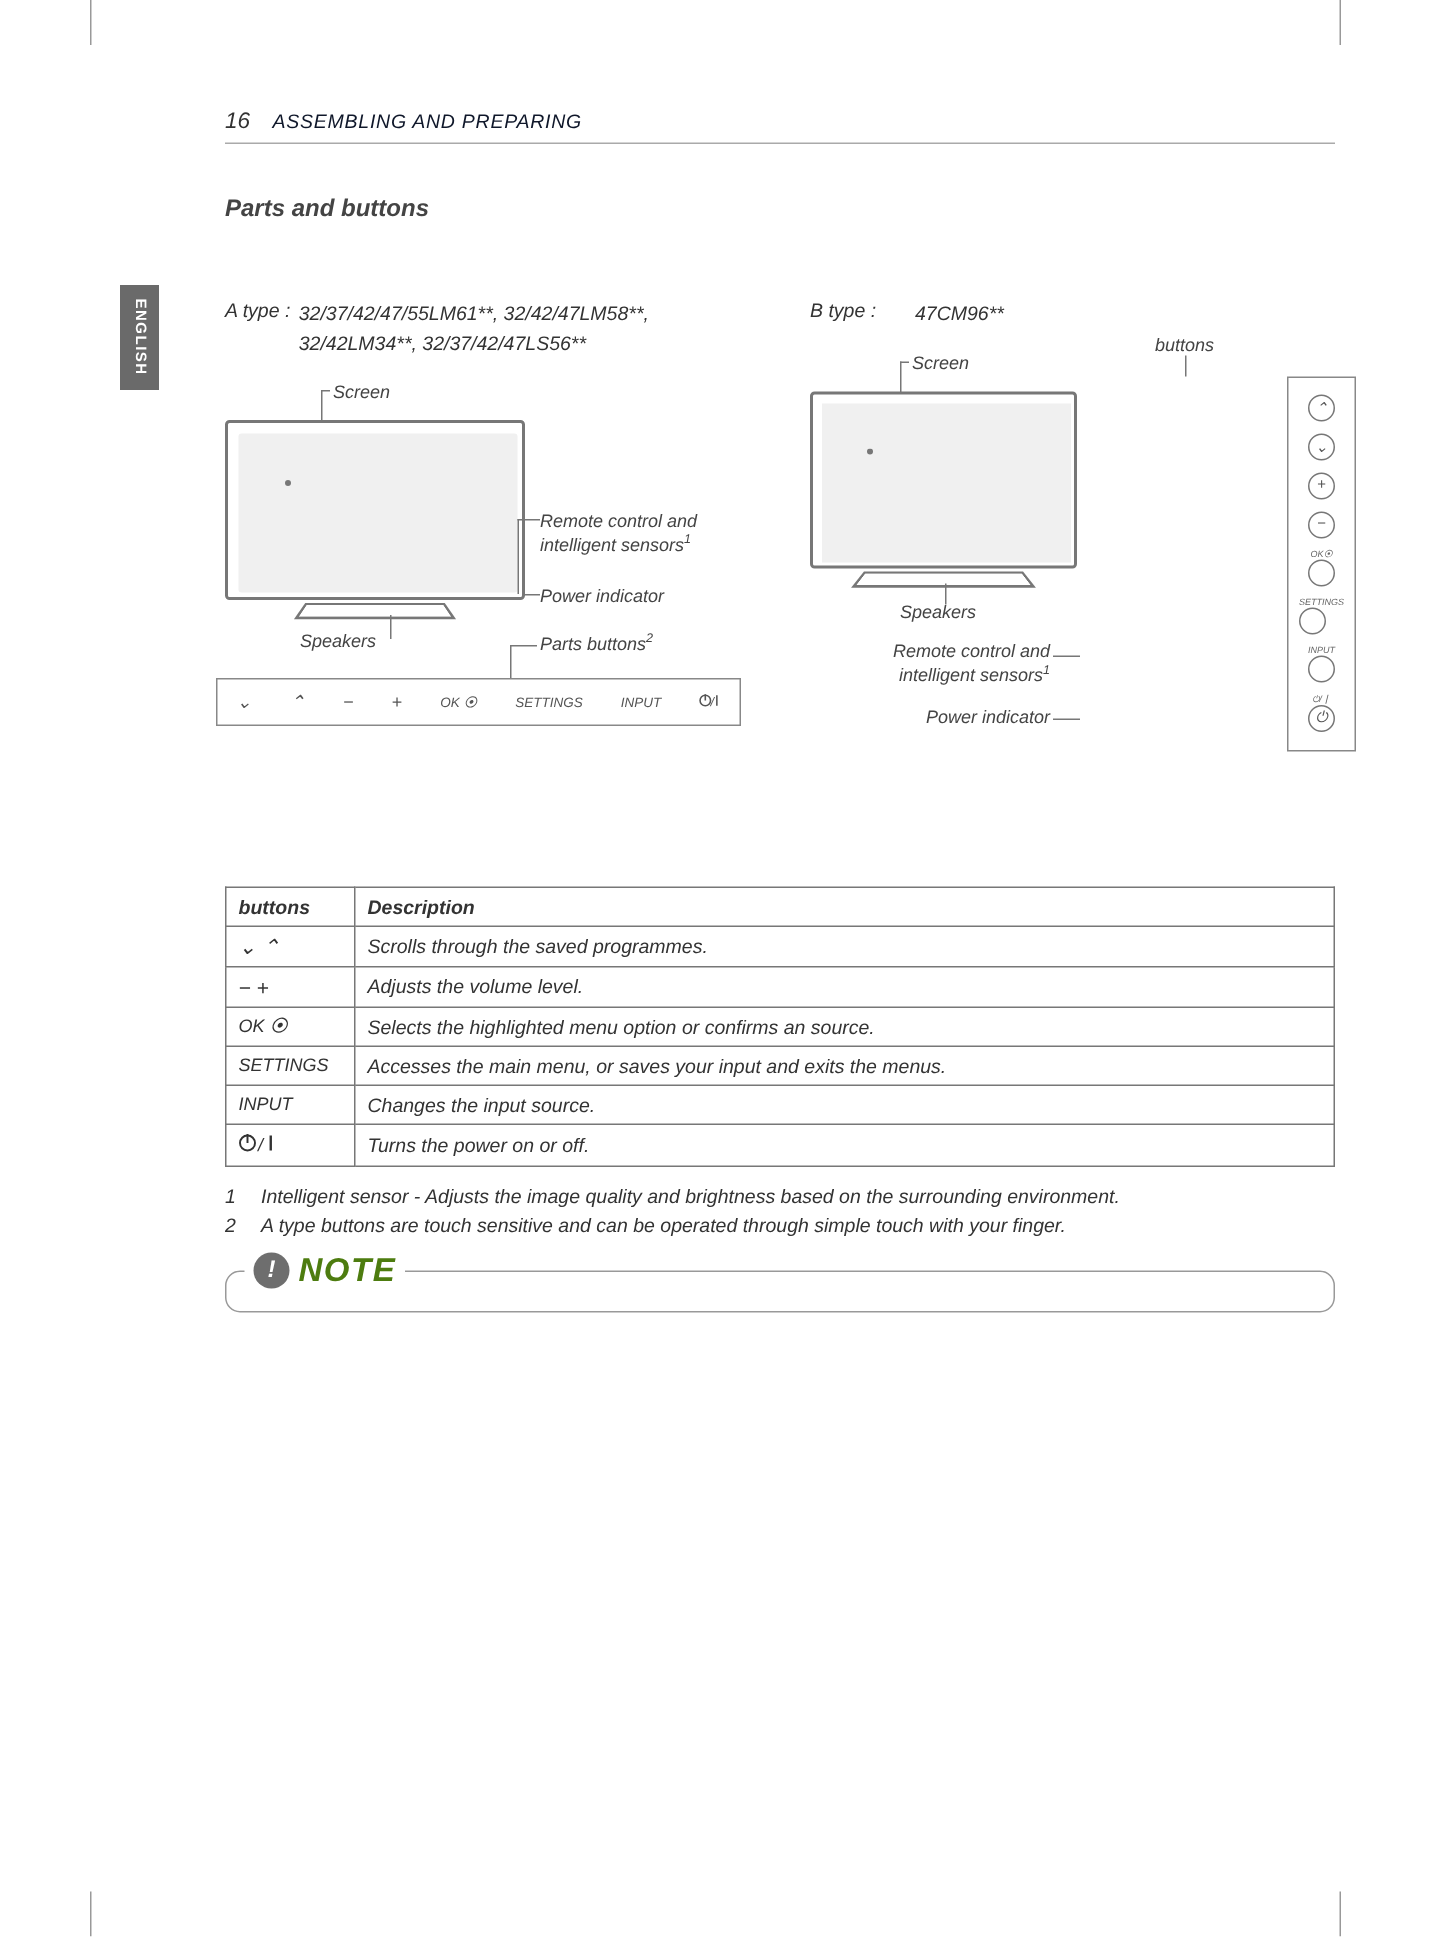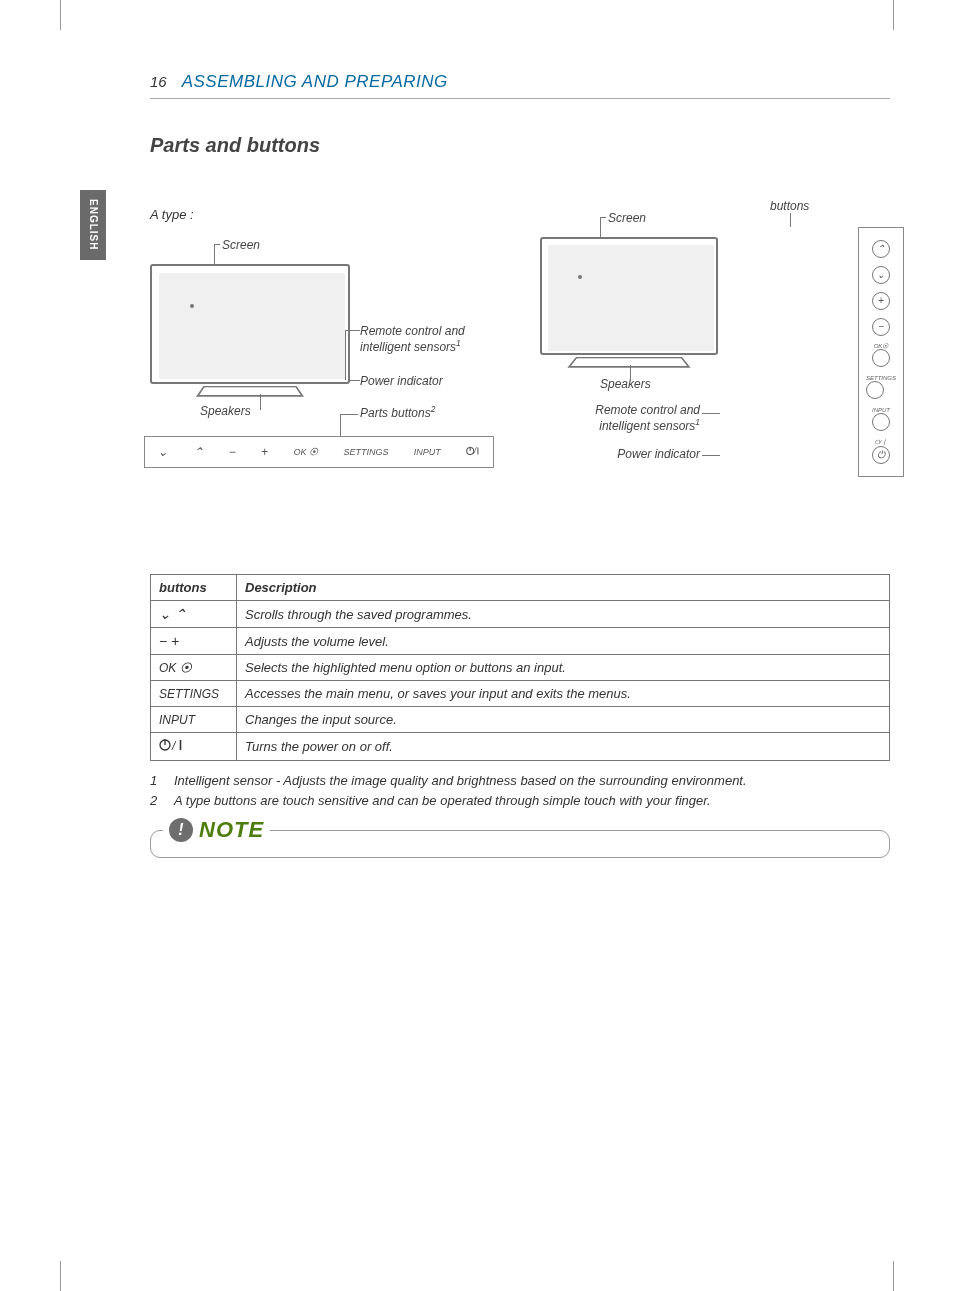--- a/index.html
+++ b/index.html
@@ -52,24 +52,24 @@
 
   .header-line {
     display: flex;
     align-items: baseline;
     gap: 15px;
     border-bottom: 1px solid #aaa;
     padding-bottom: 6px;
     margin-bottom: 35px;
   }
   .page-num { font-size: 15px; color: #333; }
-  .section-header { font-size: 17px; color: #0369a1; letter-spacing: 0.5px; }
+  .section-header { font-size: 13px; color: #0f172a; letter-spacing: 0.5px; }
 
   h1.title {
-    font-size: 20px;
+    font-size: 16px;
     font-weight: bold;
     color: #444;
     margin-bottom: 50px;
   }
 
   .types-row {
     display: flex;
     gap: 40px;
     margin-bottom: 80px;
     justify-content: space-between;
@@ -249,20 +249,21 @@
     <span class="section-header">ASSEMBLING AND PREPARING</span>
   </div>
 
   <h1 class="title">Parts and buttons</h1>
 
   <div class="types-row">
 
     <div class="type-col">
       <div class="type-label-row">
         <span class="type-label">A type :</span>
+        <span class="type-models">32/37/42/47/55LM61**, 32/42/47LM58**, 32/42LM34**, 32/37/42/47LS56**</span>
       </div>
 
       <div class="diagram diagA">
 
         <div class="callout" style="left:72px;top:4px;">Screen</div>
         <div class="line vline" style="left:64px;top:10px;height:30px;"></div>
         <div class="line hline" style="left:64px;top:10px;width:6px;"></div>
 
         <div class="tvA-screen">
           <div style="position:absolute;left:38px;top:38px;width:4px;height:4px;background:#777;border-radius:50%;z-index:2;"></div>
@@ -303,20 +304,24 @@
                   <text x="11" y="13" font-size="12" fill="#555">/</text>
                   <line x1="17" y1="3" x2="17" y2="13" stroke="#555" stroke-width="1.5"></line>
                 </svg>
             </span>
           </div>
         </div>
       </div>
     </div>
 
     <div class="type-col">
+      <div class="type-label-row">
+        <span class="type-label">B type :</span>
+        <span class="type-models">47CM96**</span>
+      </div>
 
       <div class="diagram diagB">
         <div class="callout" style="left:68px;top:4px;">Screen</div>
         <div class="line vline" style="left:60px;top:10px;height:30px;"></div>
         <div class="line hline" style="left:60px;top:10px;width:6px;"></div>
 
         <div class="callout" style="left:230px;top:-8px;">buttons</div>
         <div class="line vline" style="left:250px;top:6px;height:14px;"></div>
 
         <div class="tvB-screen">
@@ -372,21 +377,21 @@
         <tr>
           <td class="btncell"><span style="font-size:14px;">⌄ ⌃</span></td>
           <td>Scrolls through the saved programmes.</td>
         </tr>
         <tr>
           <td class="btncell"><span style="font-size:14px;">− +</span></td>
           <td>Adjusts the volume level.</td>
         </tr>
         <tr>
           <td class="btncell">OK ⦿</td>
-          <td>Selects the highlighted menu option or buttons an input.</td>
+          <td>Selects the highlighted menu option or confirms an source.</td>
         </tr>
         <tr>
           <td class="btncell">SETTINGS</td>
           <td>Accesses the main menu, or saves your input and exits the menus.</td>
         </tr>
         <tr>
           <td class="btncell">INPUT</td>
           <td>Changes the input source.</td>
         </tr>
         <tr>

